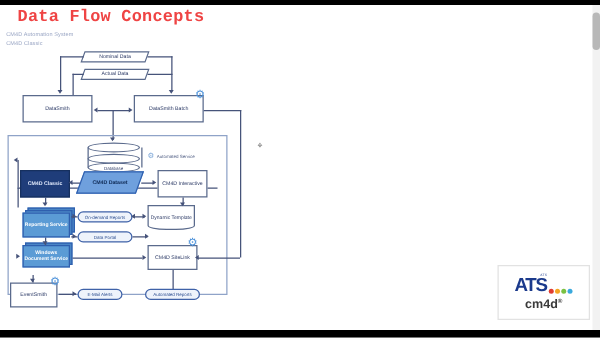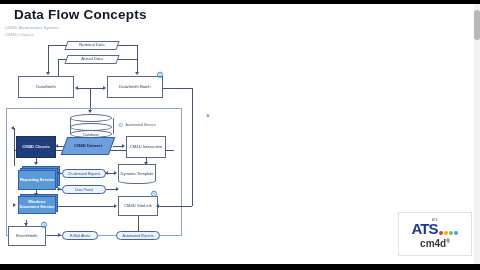--- a/index.html
+++ b/index.html
@@ -6,21 +6,21 @@
   body{width:480px;height:270px;overflow:hidden;font-family:"Liberation Sans",sans-serif;}
 
   #viewport{position:relative;width:480px;height:270px;background:#fff;overflow:hidden;}
 
   .topbar{position:absolute;left:0;top:0;width:480px;height:4px;background:#000;}
   .botbar{position:absolute;left:0;bottom:0;width:480px;height:6px;background:#000;}
 
   .scrollbar-track{position:absolute;right:0;top:4px;width:6px;height:260px;background:#f2f2f2;}
   .scrollbar-thumb{position:absolute;right:0;top:6px;width:6px;height:30px;background:#b8b8b8;border-radius:3px;}
 
-  .page-title{position:absolute;left:14px;top:7px;font-size:13.5px;font-weight:bold;color:#0f172a;letter-spacing:.2px;}
+  .page-title{position:absolute;left:14px;top:7px;font-size:13.5px;font-weight:bold;color:#ef4444;letter-spacing:.2px;font-family:Liberation Mono, monospace;}
   .subtitle{position:absolute;left:5px;font-size:4.4px;color:#9aa6c4;letter-spacing:.1px;}
   .sub1{top:25px;}
   .sub2{top:32px;}
 
   .canvas{position:absolute;left:0;top:38px;width:400px;height:218px;background:#fff;}
 
   
   .nodebox{position:absolute;background:#fff;border:0.8px solid #5a6a8c;box-sizing:border-box;
            display:flex;align-items:center;justify-content:center;text-align:center;
            font-size:4.2px;color:#33406b;line-height:1.15;padding:1px;}

